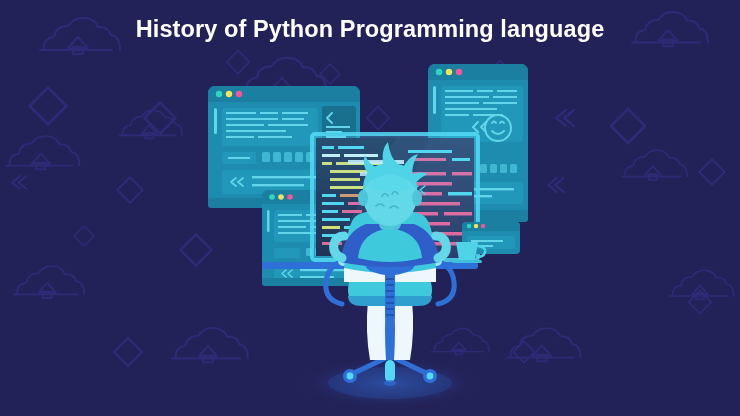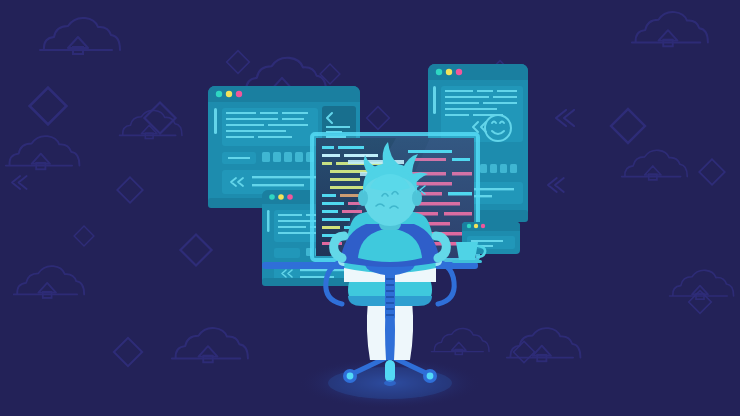--- a/index.html
+++ b/index.html
@@ -379,13 +379,14 @@
         <path d="M382 196 q3 -5 6 0"></path>
         <path d="M392 194 q3 -5 6 0"></path>
         <path d="M376 206 q4 -4 8 0"></path>
         <path d="M390 208 q4 -4 8 0"></path>
       </g>
     </g>
 
     <ellipse cx="390" cy="383" rx="6" ry="3" fill="#2f6fd8" opacity="0.7"></ellipse>
   </svg>
 
+  <div id="title">History of Python Programming language</div>
 </div>
 
 </body></html>

